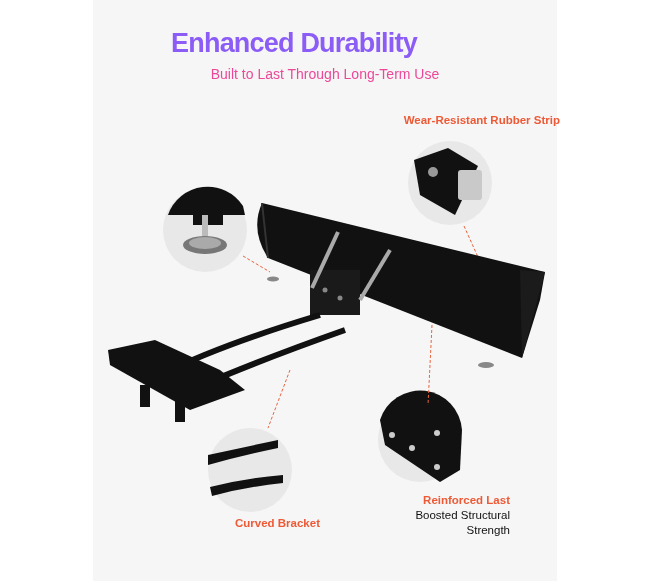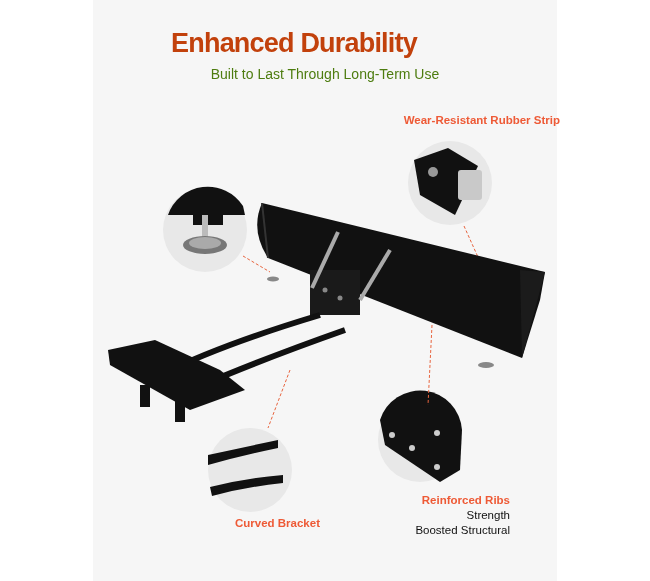--- a/index.html
+++ b/index.html
@@ -1,45 +1,45 @@
 <!DOCTYPE html>
 <html><head>
   <meta charset="utf-8">
   <style>
     html, body { margin:0; padding:0; }
     body { width:650px; height:581px; background:#ffffff; position:relative; overflow:hidden;
       font-family:"Liberation Sans", sans-serif; }
     .panel { position:absolute; left:93px; top:0; width:464px; height:581px; background:#f6f6f6; }
     .title { position:absolute; left:0; width:588px; top:28px; text-align:center;
-      font-size:27px; font-weight:bold; color:#c2410c; letter-spacing:-0.8px; }
+      font-size:27px; font-weight:bold; color:#8b5cf6; letter-spacing:-0.8px; }
     .subtitle { position:absolute; left:0; width:650px; top:66px; text-align:center;
-      font-size:14px; color:#4d7c0f; }
+      font-size:14px; color:#ec4899; }
     .callout { position:absolute; text-align:right; font-size:11.5px; color:#111; line-height:15px; }
     .callout .head { color:#ee5a36; font-weight:bold; font-size:11.5px; }
     svg { position:absolute; left:0; top:0; }
   </style>
 </head>
 <body>
 
 <div class="panel"></div>
 
 <div class="title">Enhanced Durability</div>
 <div class="subtitle">Built to Last Through Long-Term Use</div>
 
 <div class="callout" style="left:120px; top:143px; width:210px;">
 </div>
 
 <div class="callout" style="left:360px; top:113px; width:200px;">
   <div class="head">Wear-Resistant Rubber Strip</div>
 </div>
 
 <div class="callout" style="left:360px; top:493px; width:150px;">
-  <div class="head">Reinforced Ribs</div>
+  <div class="head">Reinforced Last</div>
+  <div>Boosted Structural</div>
   <div>Strength</div>
-  <div>Boosted Structural</div>
 </div>
 
 <div class="callout" style="left:170px; top:516px; width:150px;">
   <div class="head">Curved Bracket</div>
 </div>
 
 <svg width="650" height="581" viewBox="0 0 650 581">
 
   <g>
     <circle cx="205" cy="230" r="42" fill="#e8e8e8"></circle>

